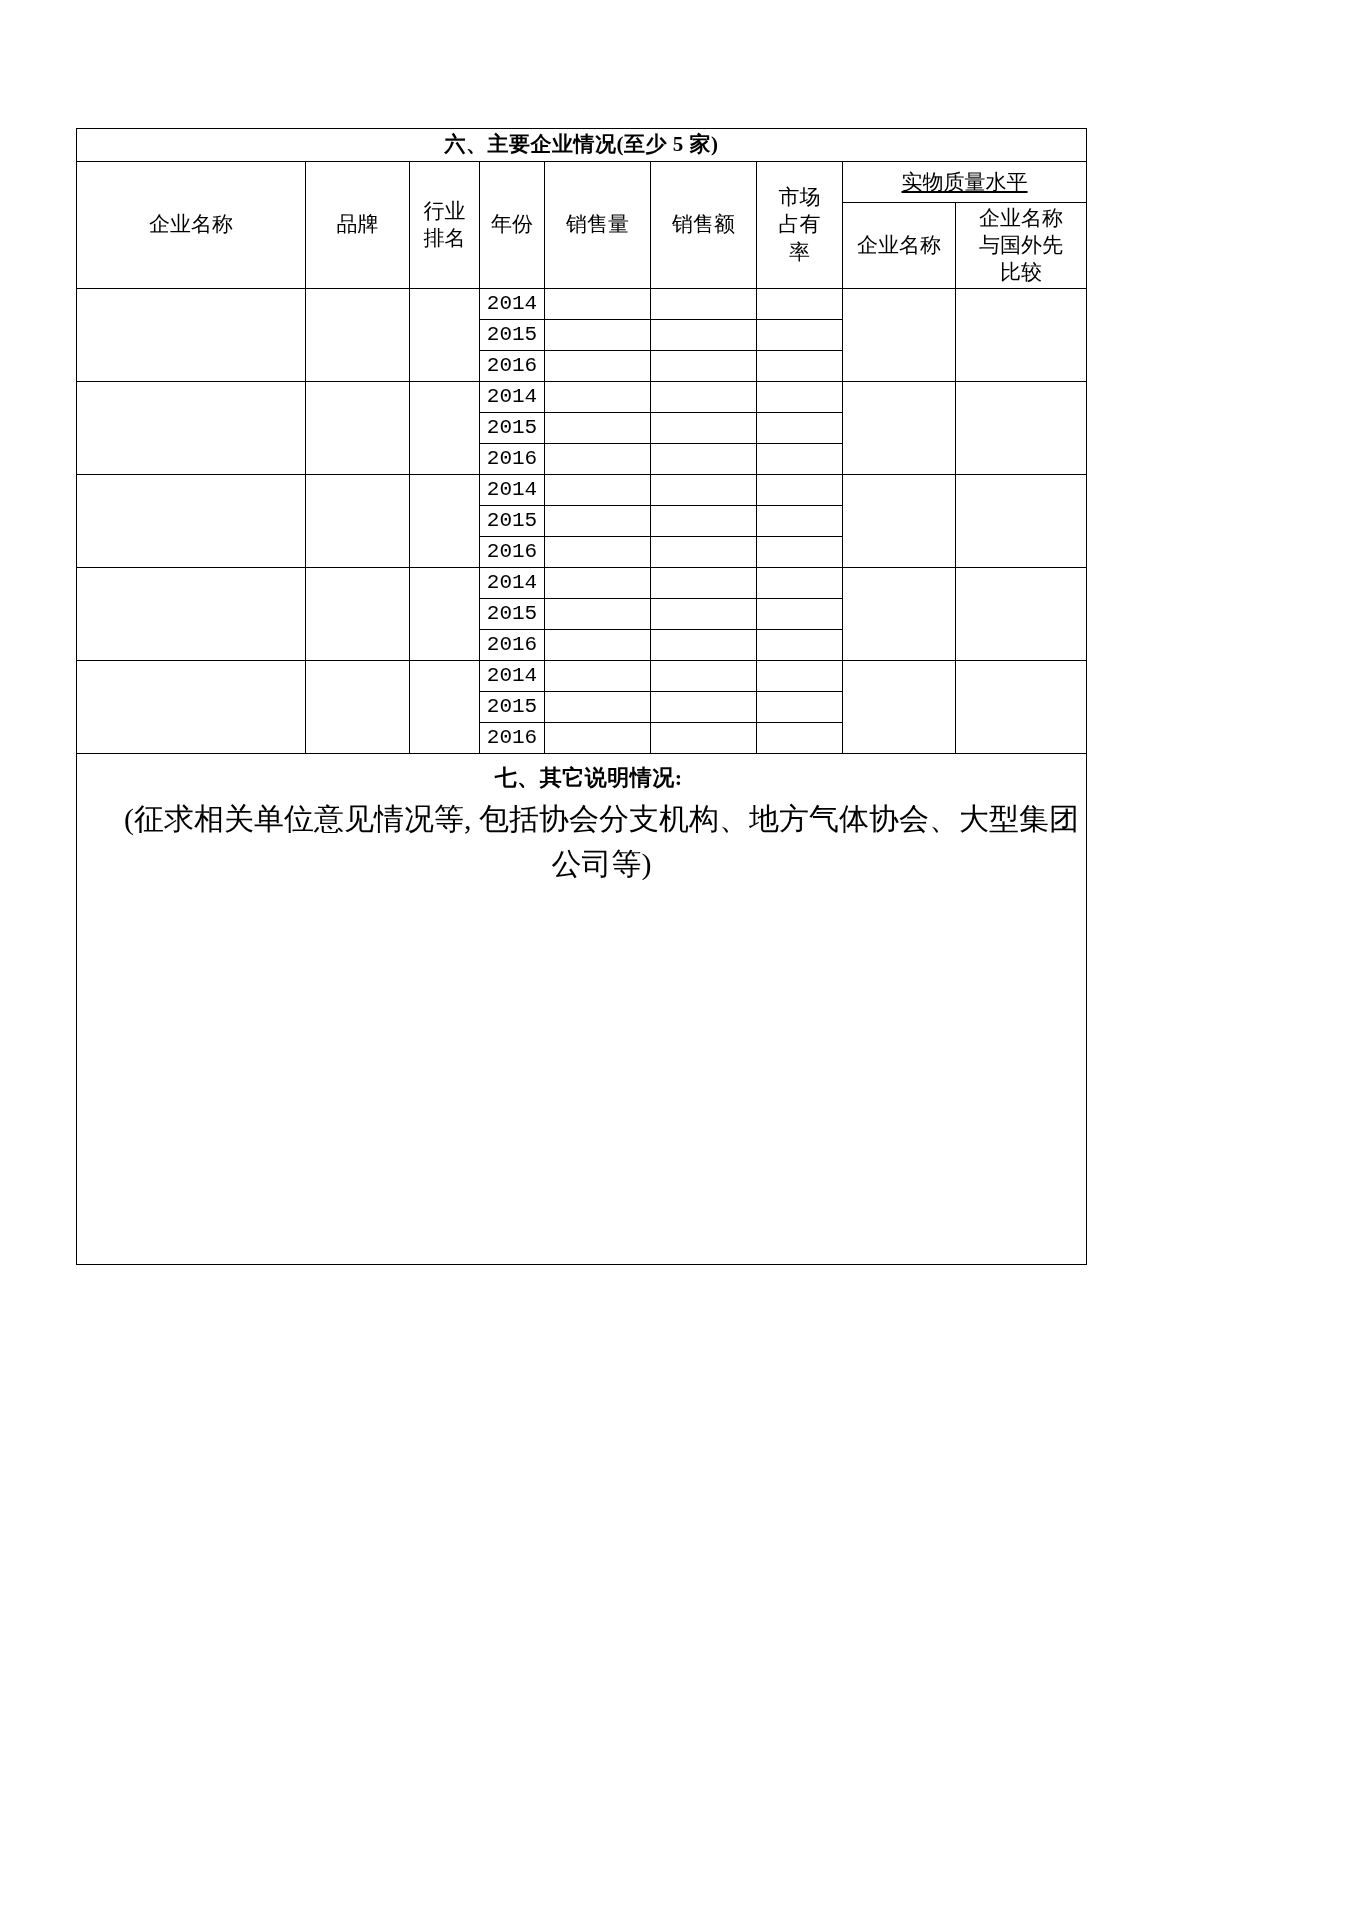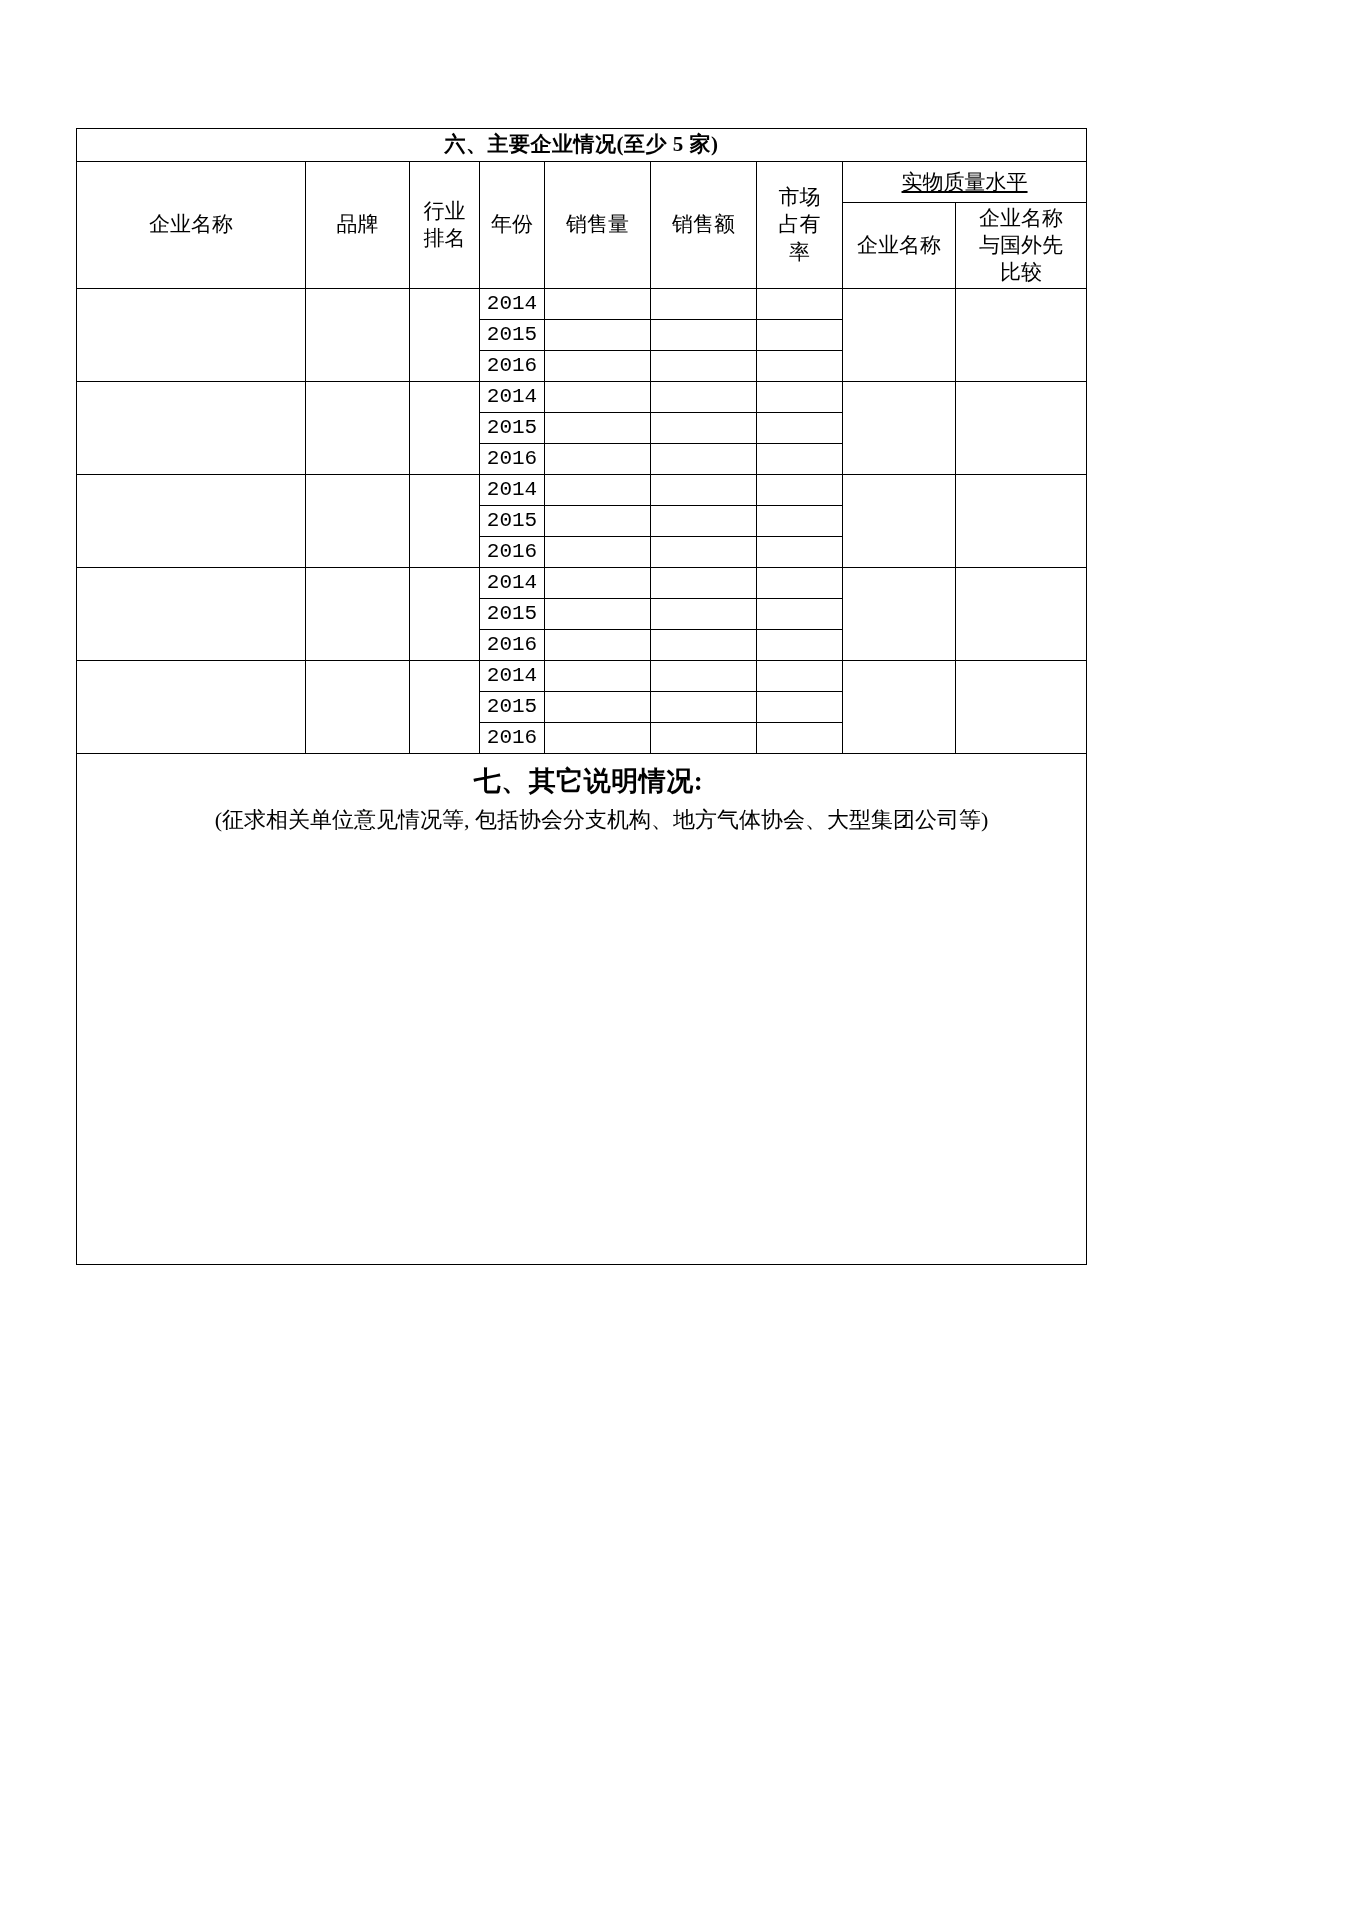--- a/index.html
+++ b/index.html
@@ -98,27 +98,27 @@
     text-align: left;
     vertical-align: top;
     padding: 0;
   }
   .notes-inner {
     padding: 8px 0 0 14px;
     height: 510px;
     box-sizing: border-box;
   }
   .notes-head {
-    font-size: 27px;
+    font-size: 22px;
     font-weight: bold;
     line-height: 1.45;
     letter-spacing: 0.5px;
   }
   .notes-sub {
-    font-size: 22px;
+    font-size: 30px;
     line-height: 1.5;
     padding-left: 26px;
     margin-top: 2px;
   }
 
   .stack {
     display: block;
   }
   .stack span {
     display: block;

